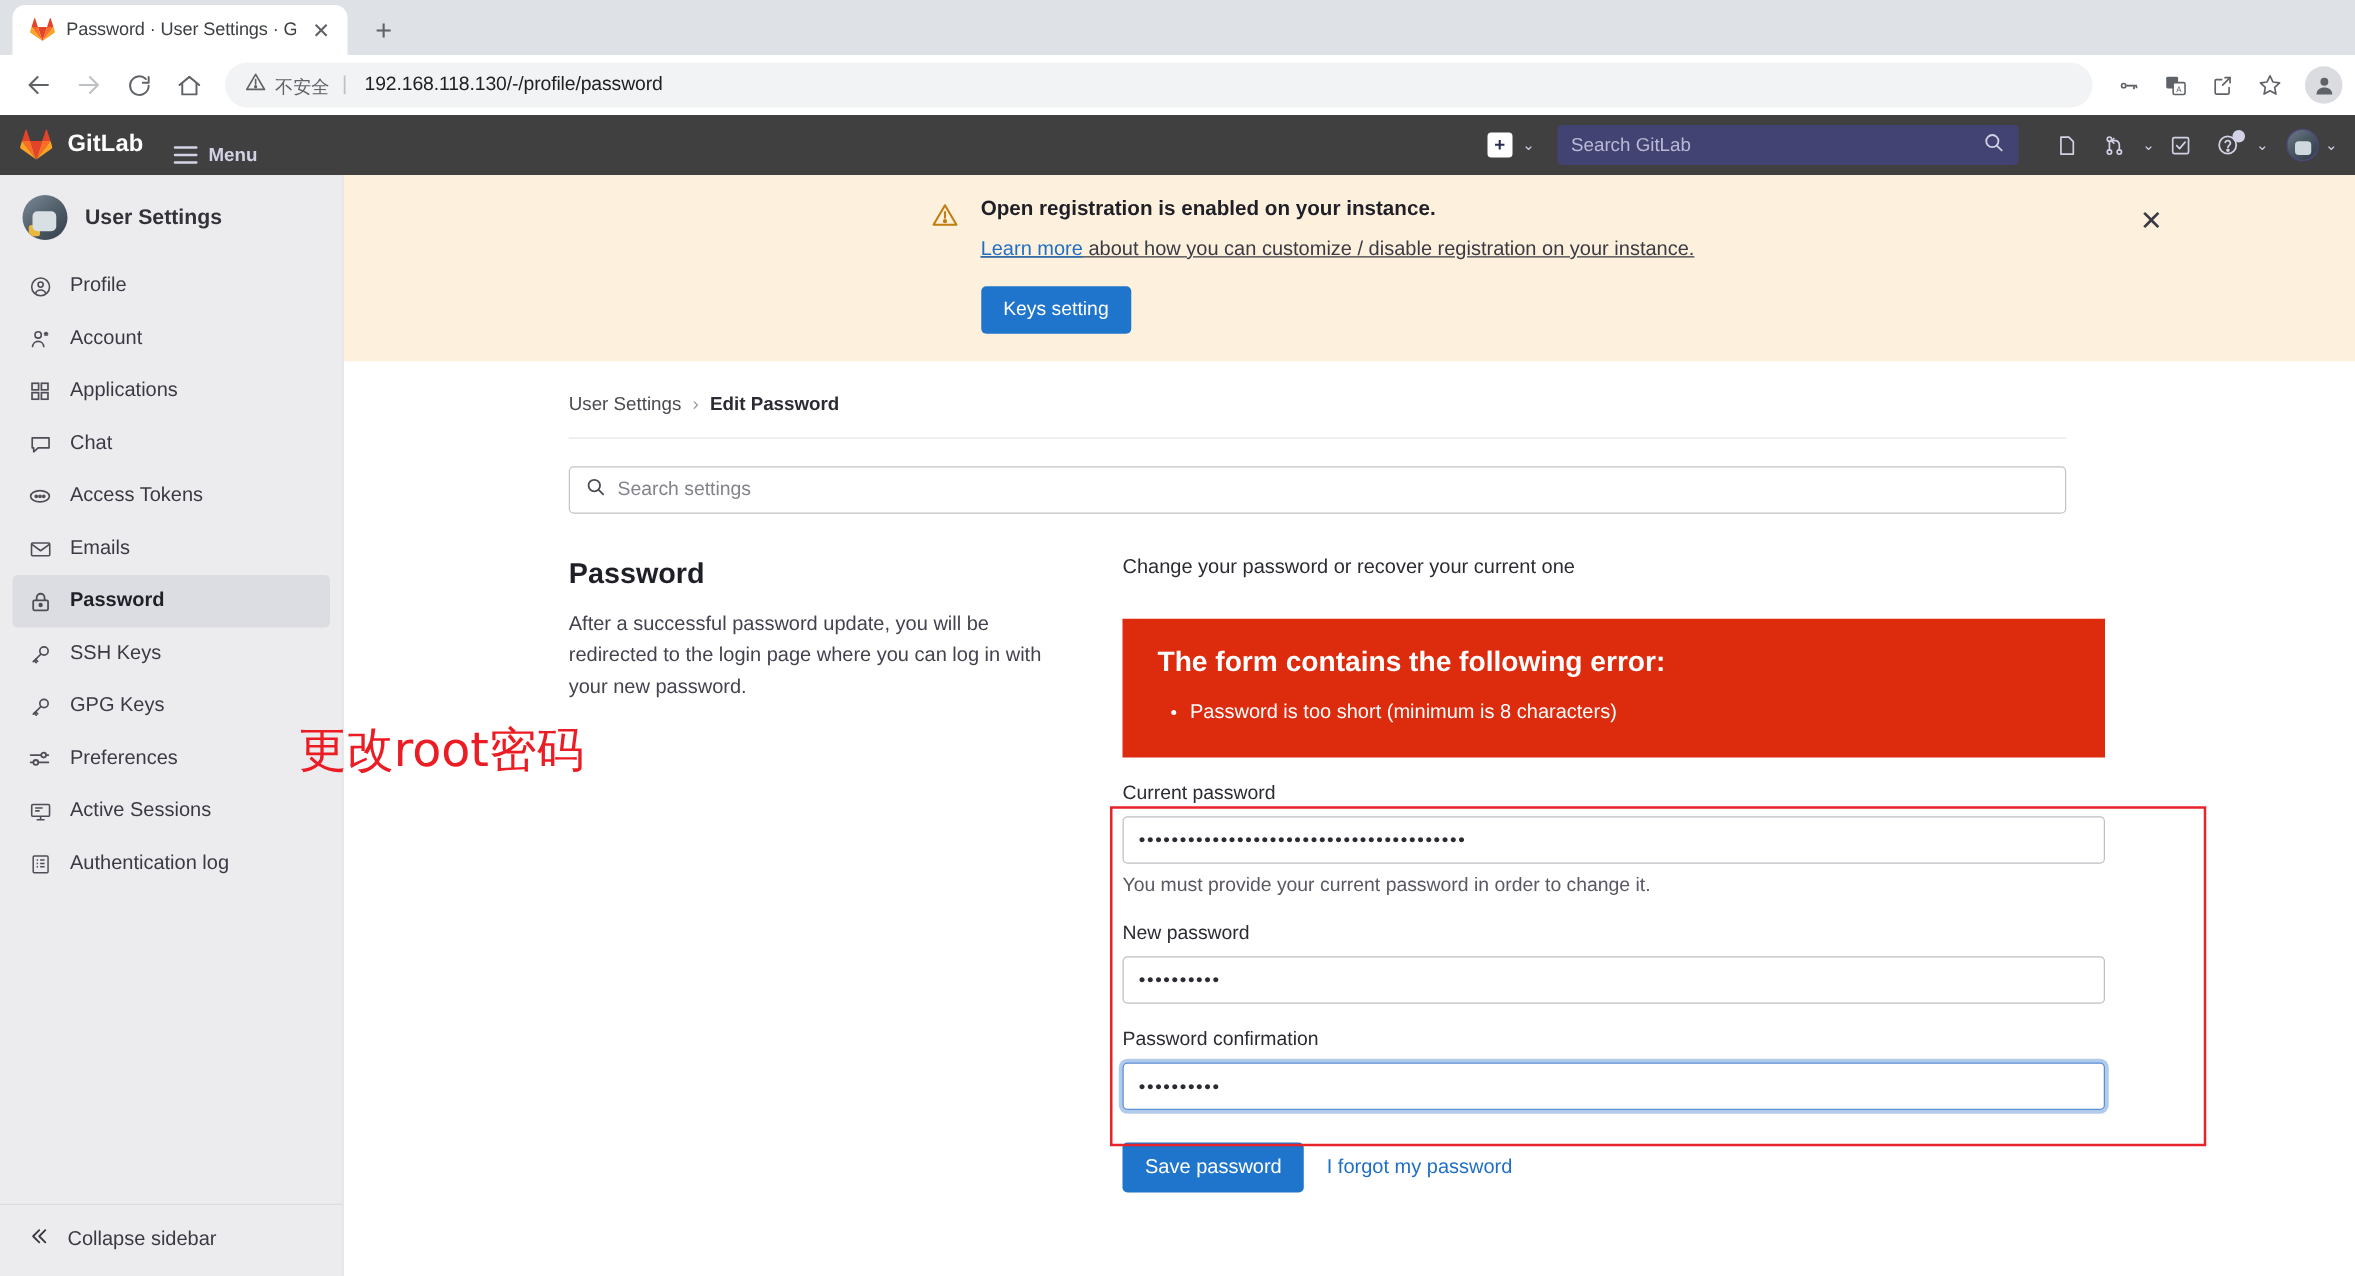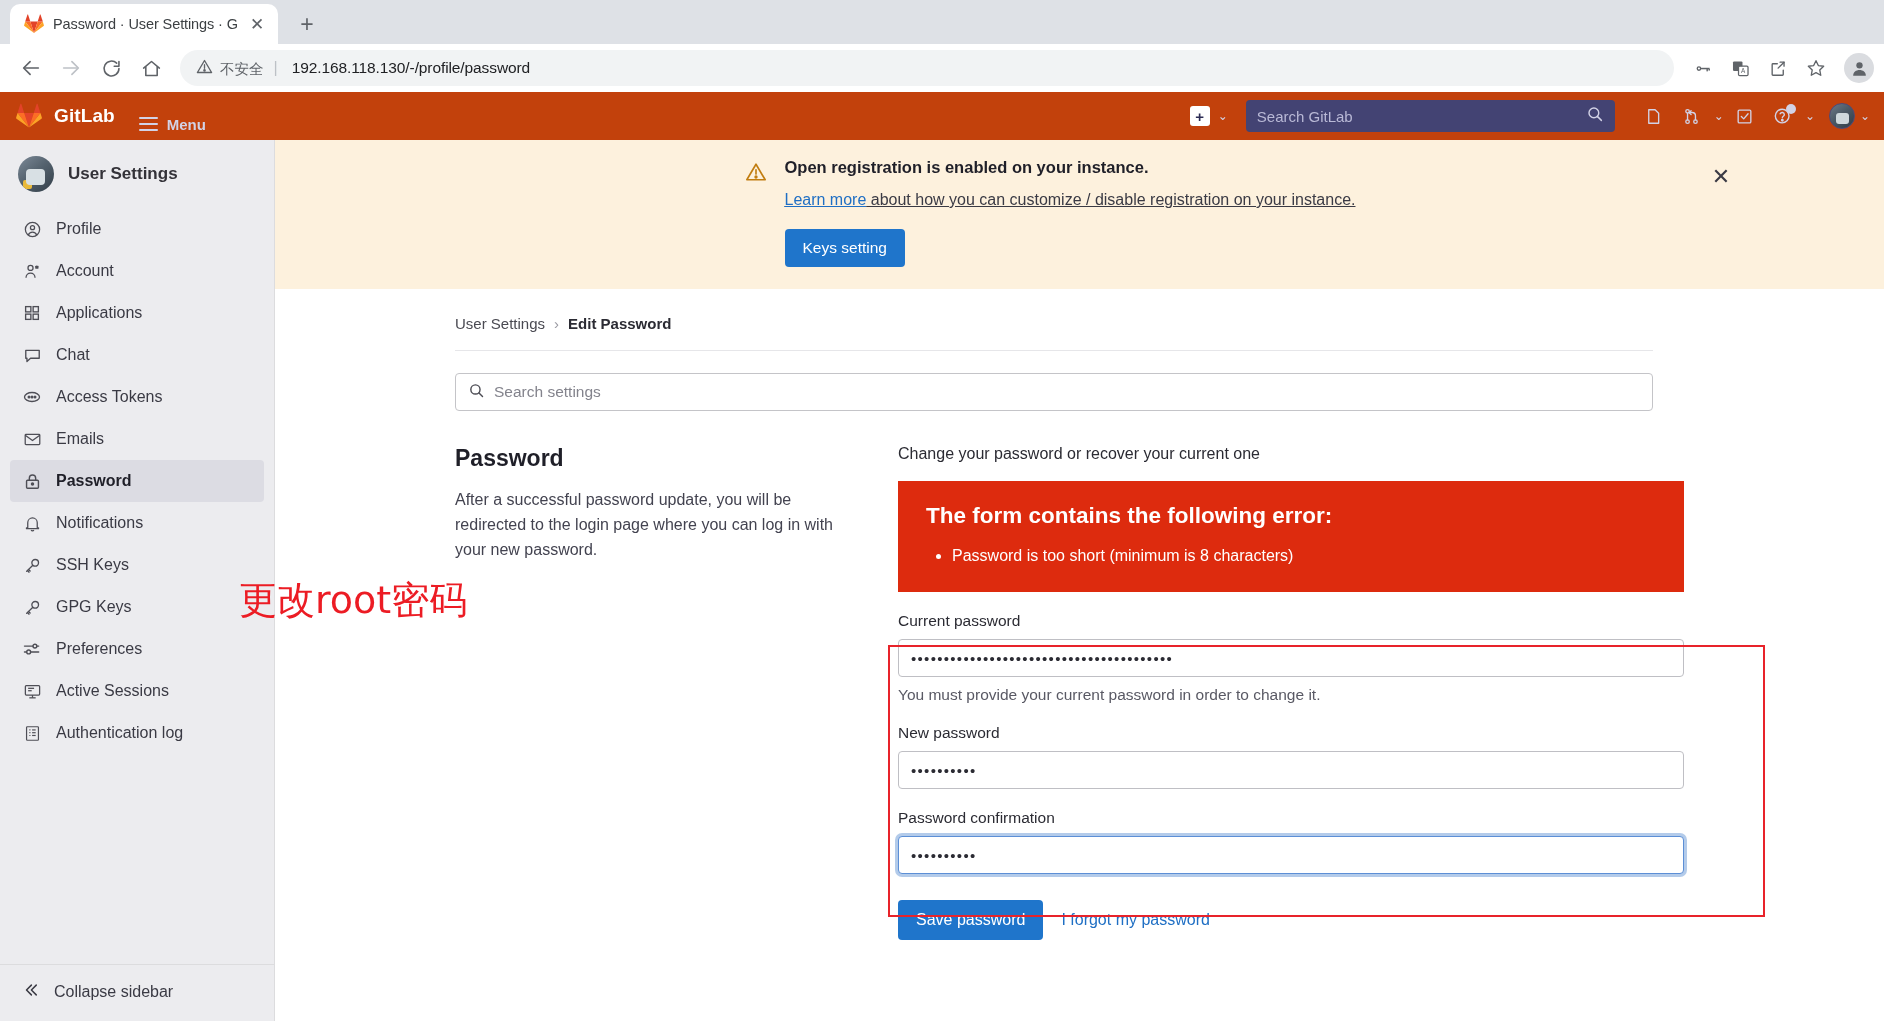--- a/index.html
+++ b/index.html
@@ -67,21 +67,21 @@
   }
   .profile-avatar {
     width: 30px; height: 30px; border-radius: 50%;
     background: #dadce0; display: flex;
     align-items: center; justify-content: center;
     margin-left: 8px; color: #5f6368;
   }
 
   
   #gl-navbar {
-    height: 48px; background: #c2410c;
+    height: 48px; background: #404040;
     display: flex; align-items: center; padding: 0 14px 0 16px;
   }
   #gl-brand { display: flex; align-items: center; gap: 12px; }
   .gl-logo { width: 26px; height: 26px; }
   .gl-wordmark {
     color: #ffffff; font-size: 19px; font-weight: 600; letter-spacing: 0.1px;
   }
   #gl-menu-btn {
     display: flex; align-items: center; gap: 9px;
     margin-left: 24px; color: #d2d2e6; font-size: 15px; font-weight: 600; margin-top: 16px;
@@ -244,21 +244,21 @@
   }
   #settings-search input::placeholder { color: #83838c; }
 
   #settings-row { display: flex; margin-top: 34px; gap: 48px; }
   #settings-left { width: 395px; flex: 0 0 395px; }
   #settings-left h2 {
     font-size: 23px; font-weight: 600; color: #1f1f28; margin-bottom: 16px;
   }
   #settings-left p { font-size: 16px; color: #434350; line-height: 1.55; }
   #settings-right { flex: 1; }
-  .form-intro { font-size: 16px; color: #2b2b33; margin-bottom: 18px; }
+  .form-intro { font-size: 16px; color: #2b2b33; margin-bottom: 32px; }
 
   #error-box {
     background: #dd2b0e; color: #ffffff;
     padding: 22px 28px 24px 28px; border-radius: 0px; width: 786px;
   }
   #error-box h3 { font-size: 22.5px; font-weight: 700; margin-bottom: 15px; }
   #error-box ul { margin-left: 26px; }
   #error-box li { font-size: 16px; line-height: 1.5; }
 
   .field-label {
@@ -569,29 +569,20 @@
         <span class="ico">
           <svg width="19" height="19" viewBox="0 0 24 24" fill="none" stroke="currentColor" stroke-width="1.8" stroke-linejoin="round">
             <rect x="4.5" y="10.5" width="15" height="10" rx="1.2"></rect>
             <path d="M8 10.5V7.8a4 4 0 0 1 8 0v2.7"></path>
             <circle cx="12" cy="15.2" r="1.3" fill="currentColor"></circle>
           </svg>
         </span>
         <span>Password</span>
       </div>
 
-      <div class="nav-item">
-        <span class="ico">
-          <svg width="19" height="19" viewBox="0 0 24 24" fill="none" stroke="currentColor" stroke-width="1.6" stroke-linejoin="round">
-            <path d="M6 17.5V11a6 6 0 0 1 12 0v6.5h1.6v1.1H4.4v-1.1Z"></path>
-            <path d="M10.3 20.3a1.9 1.9 0 0 0 3.4 0"></path>
-          </svg>
-        </span>
-        <span>Notifications</span>
-      </div>
 
       <div class="nav-item">
         <span class="ico">
           <svg width="19" height="19" viewBox="0 0 24 24" fill="none" stroke="currentColor" stroke-width="1.7" stroke-linecap="round">
             <circle cx="15.4" cy="8.6" r="4.2"></circle>
               <path d="M12.4 11.6 4.6 19.4"></path>
             <path d="M7 17l2 2"></path>
               <path d="M5.6 18.4l2 2"></path>
           </svg>
         </span>

